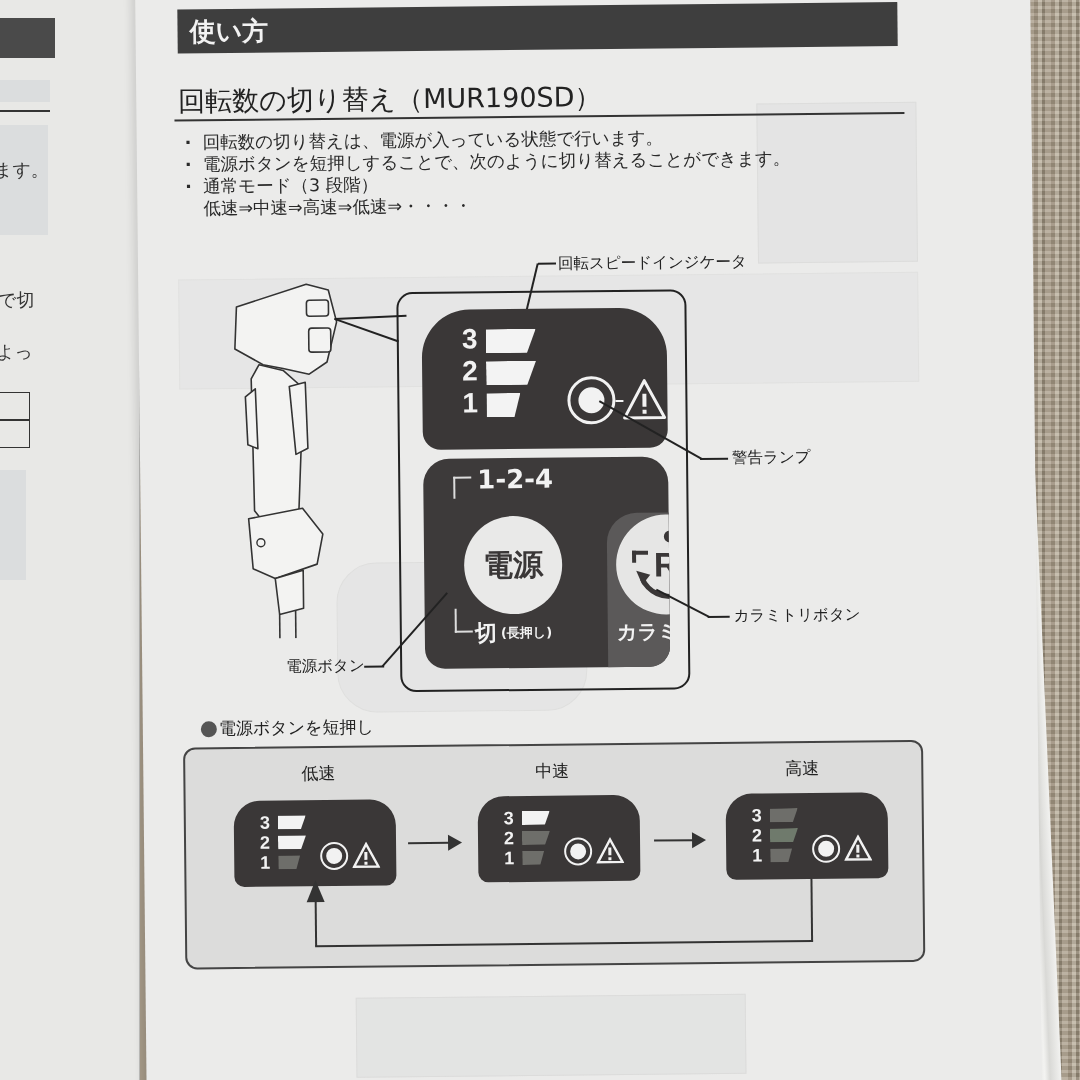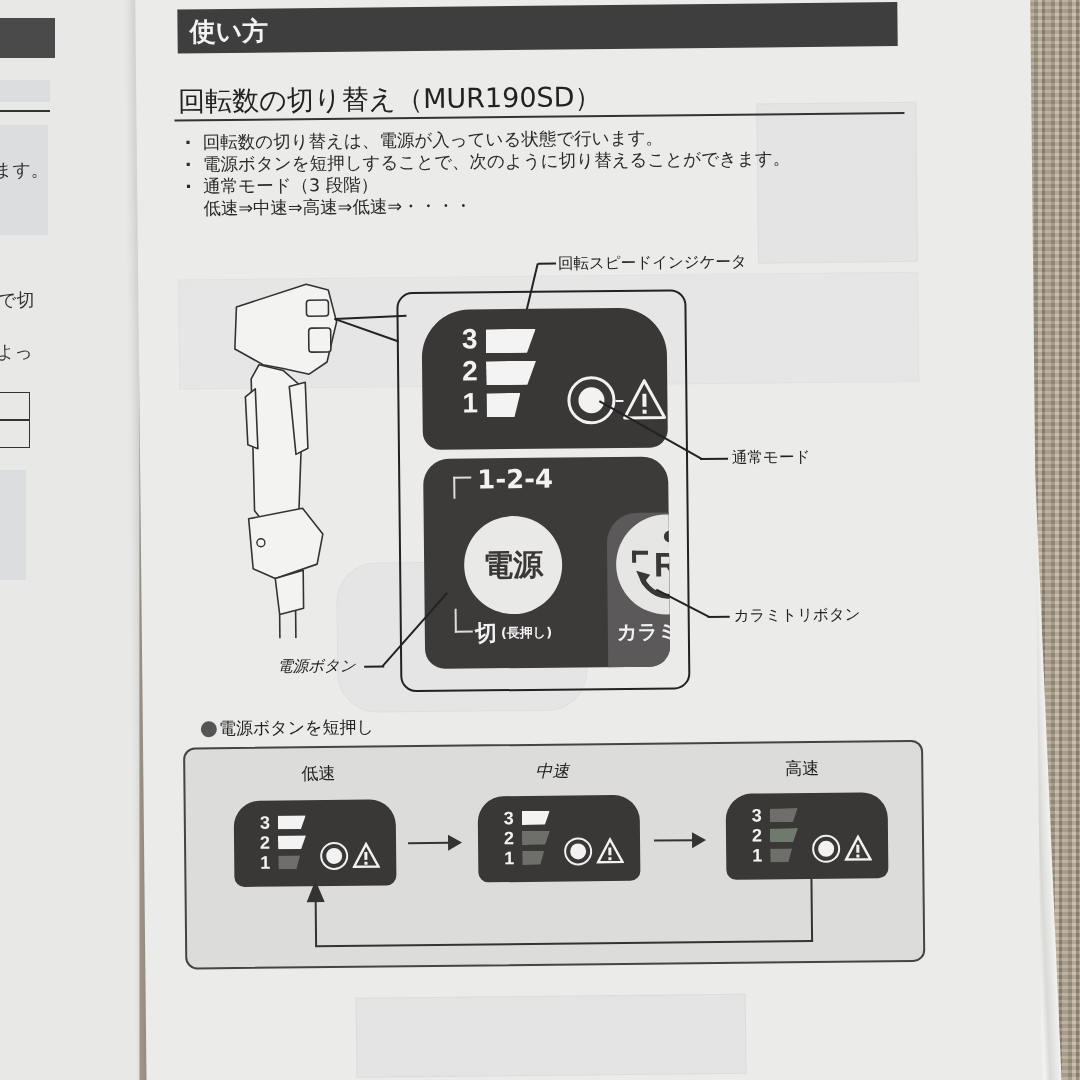--- a/index.html
+++ b/index.html
@@ -196,21 +196,21 @@
     <div style="position:absolute;left:193px;top:92px;width:8px;height:2px;background:#f2f2f2;"></div>
     <svg style="position:absolute;left:199px;top:70px;" width="46" height="44" viewBox="0 0 46 44">
       <path d="M23 3 L43 40 L3 40 Z" fill="none" stroke="#f2f2f2" stroke-width="3" stroke-linejoin="round"></path>
       <rect x="21" y="16" width="4" height="13" fill="#f2f2f2"></rect>
       <rect x="21" y="32" width="4" height="4" fill="#f2f2f2"></rect>
     </svg>
   </div>
 
   <div class="line" style="left:460px;top:425px;width:118px;transform:rotate(30deg);"></div>
   <div class="line" style="left:560px;top:484px;width:28px;"></div>
-  <span class="callout" style="left:592px;top:474px;">通常モード</span>
+  <span class="callout" style="left:592px;top:474px;">警告ランプ</span>
 
   <div class="power-panel">
     <div class="kara-area"></div>
     <span class="panel-text" style="left:54px;top:6px;font-size:26px;">1-2-4</span>
     <div style="position:absolute;left:30px;top:18px;width:18px;height:22px;border-left:2px solid #ddd;border-top:2px solid #ddd;"></div>
     <div style="position:absolute;left:30px;top:150px;width:18px;height:24px;border-left:2px solid #ddd;border-bottom:2px solid #ddd;"></div>
     <div class="power-btn">
       <span>電源</span>
     </div>
     <span class="panel-text" style="left:50px;top:160px;font-size:22px;">切</span>
@@ -227,28 +227,28 @@
     </div>
     <span class="panel-text" style="left:192px;top:162px;font-size:20px;">カラミトリ</span>
   </div>
 
   <div class="line" style="left:515px;top:614px;width:60px;transform:rotate(28deg);"></div>
   <div class="line" style="left:566px;top:642px;width:22px;"></div>
   <span class="callout" style="left:592px;top:632px;">カラミトリボタン</span>
 
   <div class="line" style="left:240px;top:688px;width:98px;transform:rotate(-48deg);"></div>
   <div class="line" style="left:222px;top:688px;width:20px;"></div>
-  <span class="callout" style="left:135px;top:678px;font-style:italic;">電源ボタン</span>
+  <span class="callout" style="left:144px;top:678px;">電源ボタン</span>
 
   <div style="position:absolute;left:58px;top:742px;width:16px;height:16px;border-radius:50%;background:#555;"></div>
   <span class="seq-label" style="left:76px;top:738px;">電源ボタンを短押し</span>
 
   <div class="seq-box">
     <span class="seq-label" style="left:116px;top:14px;">低速</span>
-    <span class="seq-label" style="left:350px;top:14px;font-style:italic;">中速</span>
+    <span class="seq-label" style="left:350px;top:14px;">中速</span>
     <span class="seq-label" style="left:600px;top:14px;">高速</span>
 
     <div class="mini" style="left:48px;top:52px;">
       <span class="num" style="left:26px;top:12px;font-size:18px;">3</span>
       <span class="num" style="left:26px;top:32px;font-size:18px;">2</span>
       <span class="num" style="left:26px;top:52px;font-size:18px;">1</span>
       <div class="bar" style="left:44px;top:15px;width:28px;height:14px;"></div>
       <div class="bar" style="left:44px;top:35px;width:28px;height:14px;"></div>
       <div class="bar dim" style="left:44px;top:55px;width:22px;height:14px;"></div>
       <div class="lamp-ring" style="left:86px;top:42px;width:28px;height:28px;border-width:2px;"></div>

